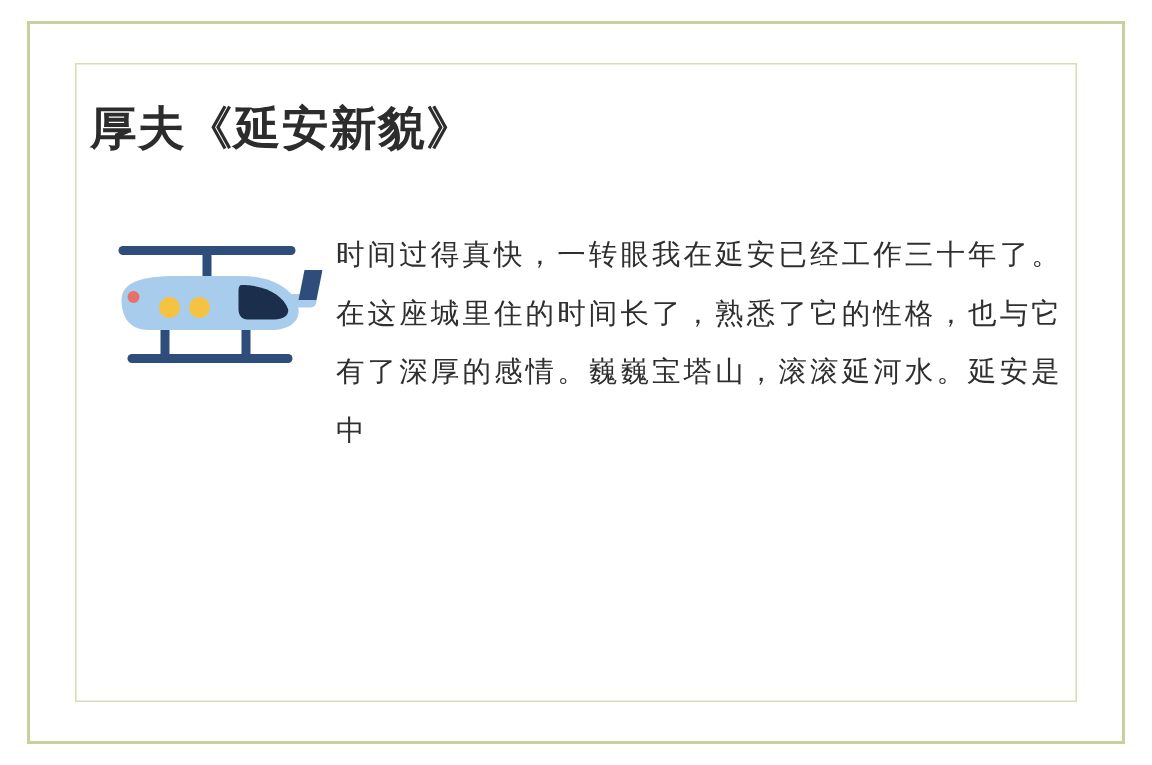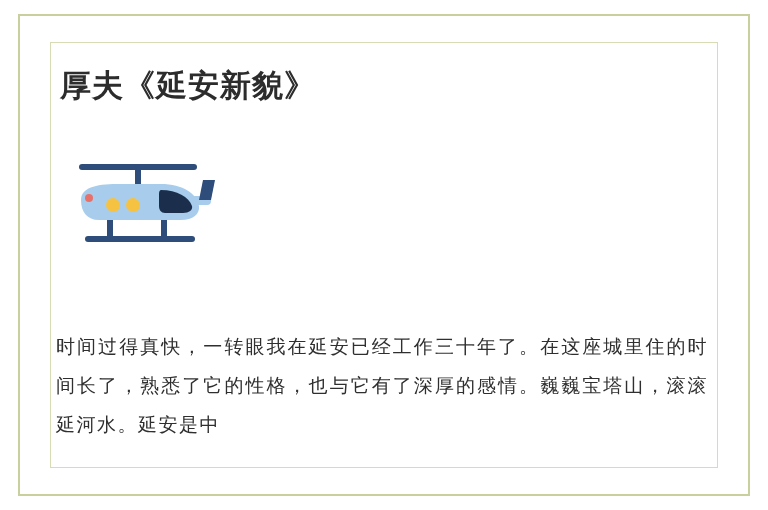--- a/index.html
+++ b/index.html
@@ -51,21 +51,20 @@
     font-weight: 700;
     color: #2c2c2c;
     letter-spacing: 1px;
     margin: 14px 0 0 4px;
     line-height: 1.3;
   }
   .body-row {
     display: flex;
     align-items: flex-start;
     margin-top: 46px;
-    flex-direction: column;
   }
   .illustration {
     width: 168px;
     flex: 0 0 168px;
     padding-top: 8px;
     display: flex;
     justify-content: center;
   }
   .heli-svg {
     display: block;

